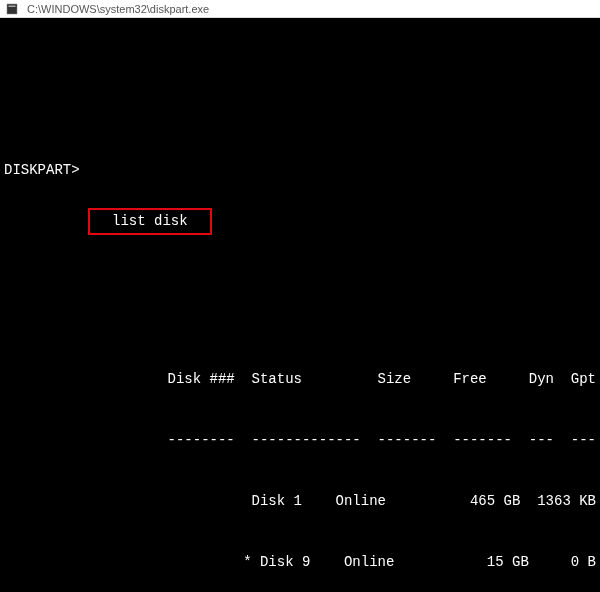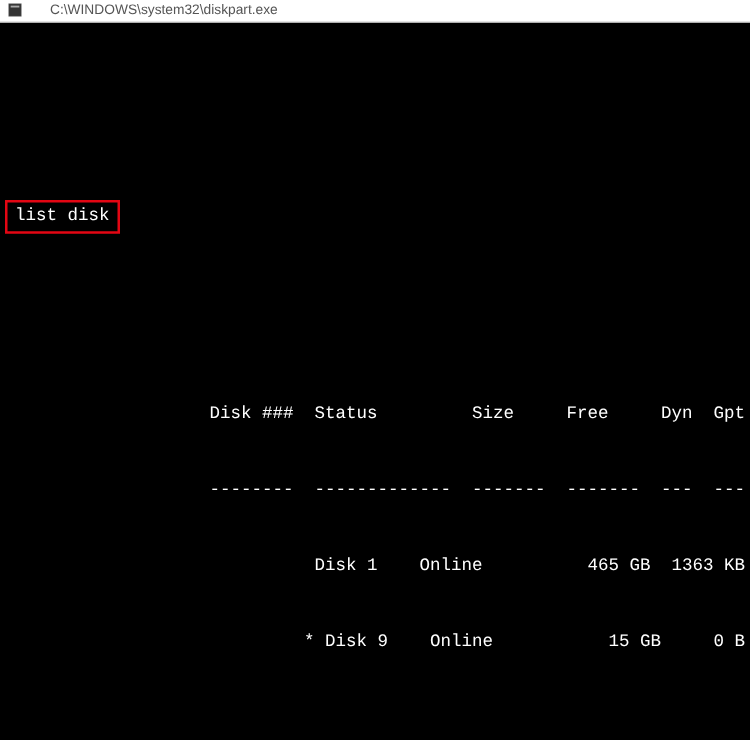--- a/index.html
+++ b/index.html
@@ -16,21 +16,22 @@
       color: #fff;
       overflow: hidden;
     }
     .titlebar {
       background: #fff;
       color: #555;
       font-family: 'Segoe UI', Tahoma, sans-serif;
       font-size: 11px;
       padding: 2px 6px;
       display: flex;
-      gap: 22px;
+      align-items: center;
+      gap: 9px;
       height: 18px;
       border-bottom: 1px solid #ddd;
     }
     .titlebar-icon {
       width: 12px;
       height: 12px;
       display: inline-flex;
     }
     .terminal {
       padding: 8px 4px;
@@ -43,22 +44,23 @@
     }
     .prompt-line {
       display: flex;
       align-items: flex-start;
     }
     .prompt {
       white-space: pre;
     }
     .highlighted {
       border: 2px solid #e30613;
-      padding: 1px 6px;
+      padding: 1px 22px;
       display: inline-block;
+      margin-top: 48px;
     }
     .spacer {
       height: 0.9em;
     }
   </style>
 </head>
 <body>
 
 <div class="titlebar">
   <span class="titlebar-icon">
@@ -68,20 +70,21 @@
       </svg>
   </span>
   <span>C:\WINDOWS\system32\diskpart.exe</span>
 </div>
 
 <div class="terminal">
 
   <div class="spacer"></div>
 
   <div class="prompt-line">
+    <span class="prompt">DISKPART&gt; </span>
     <span class="highlighted">list disk</span>
   </div>
 
   <div class="spacer"></div>
 
   <span class="line">  Disk ###  Status         Size     Free     Dyn  Gpt</span>
   <span class="line">  --------  -------------  -------  -------  ---  ---</span>
   <span class="line">  Disk 1    Online          465 GB  1363 KB</span>
   <span class="line">* Disk 9    Online           15 GB     0 B</span>
 

